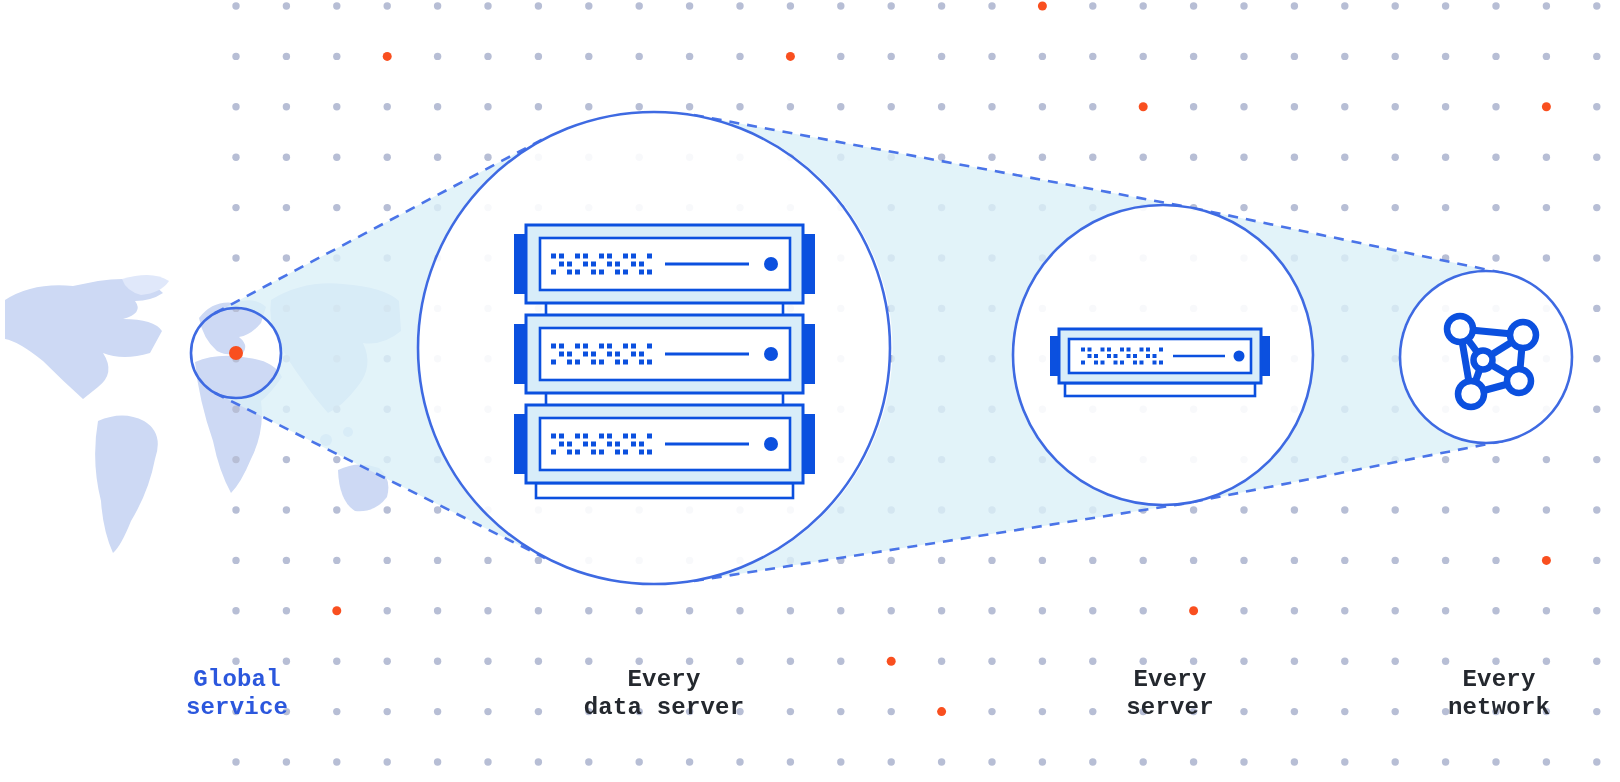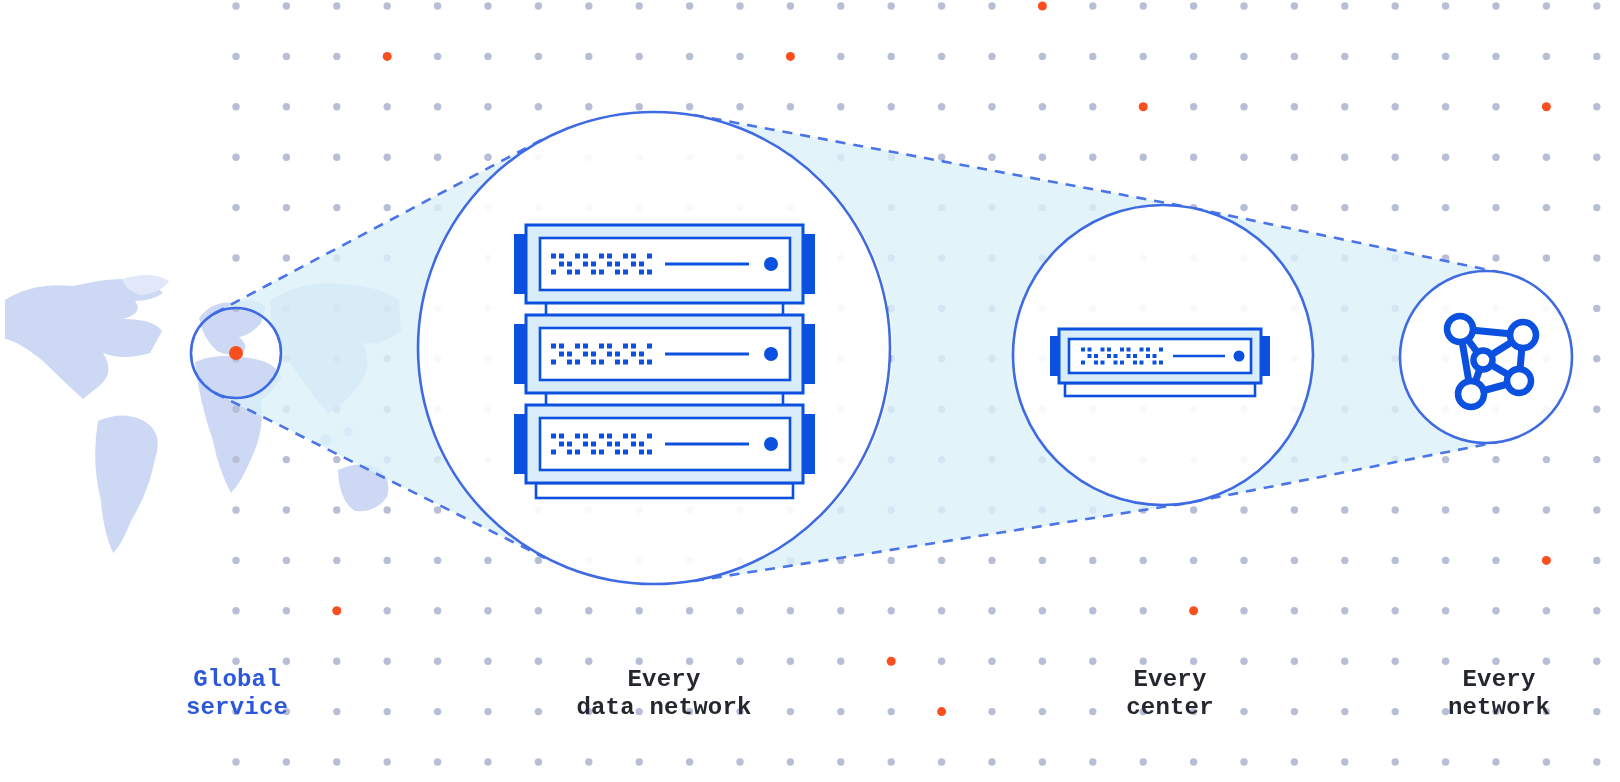--- a/index.html
+++ b/index.html
@@ -694,23 +694,23 @@
   </g>
 </svg>
 
 
 <div class="label" style="left: 234px; top: 666px; color: rgb(43, 87, 221);">
   <span>Global</span>
   <span>service</span>
 </div>
 <div class="label" style="left: 661px; top: 666px; color: rgb(36, 40, 46);">
   <span>Every</span>
-  <span>data network</span>
+  <span>data server</span>
 </div>
 <div class="label" style="left: 1167px; top: 666px; color: rgb(36, 40, 46);">
   <span>Every</span>
-  <span>center</span>
+  <span>server</span>
 </div>
 <div class="label" style="left: 1496px; top: 666px; color: rgb(36, 40, 46);">
   <span>Every</span>
   <span>network</span>
 </div>
 </div>
 
 </body></html>

